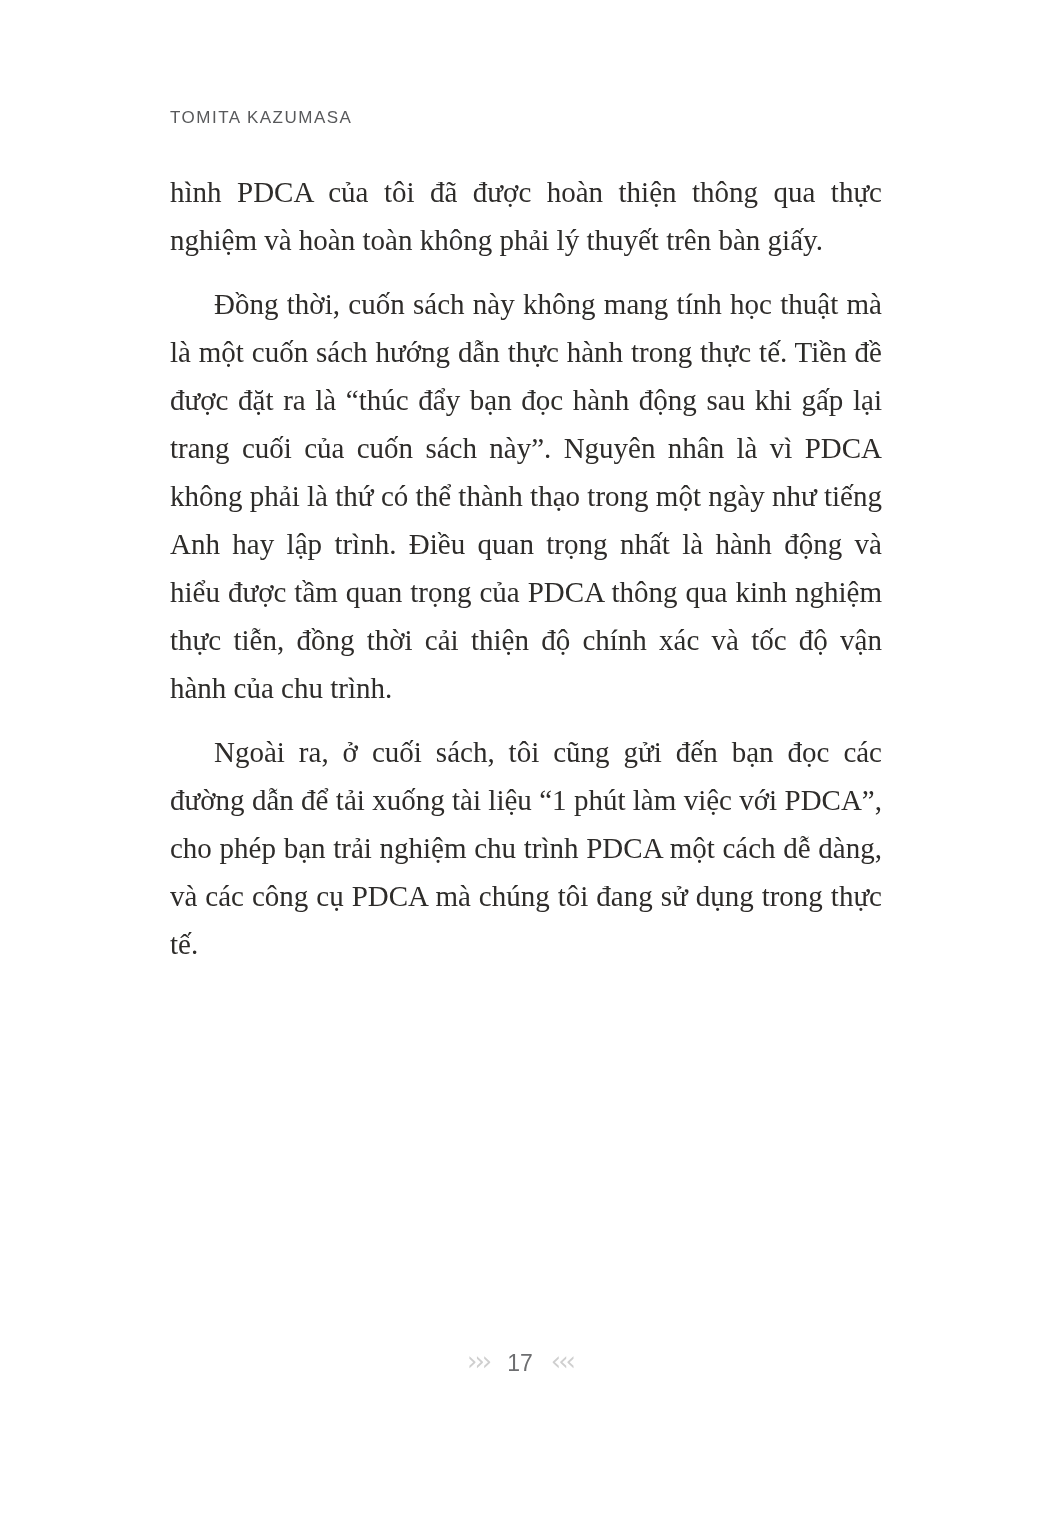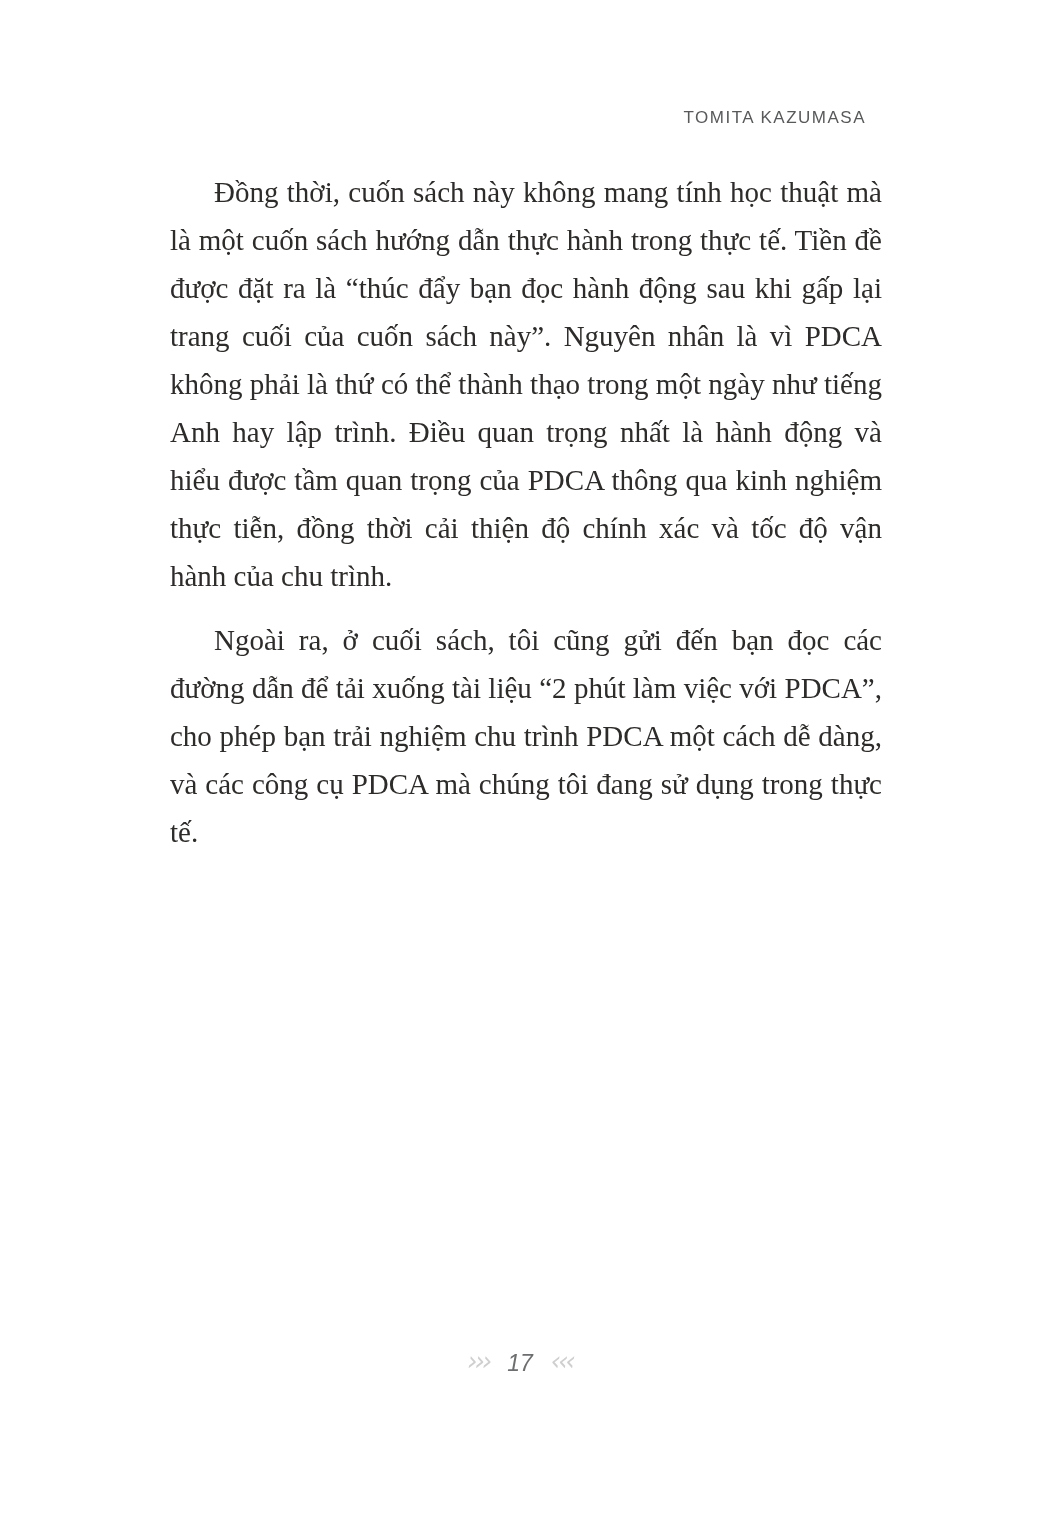--- a/index.html
+++ b/index.html
@@ -13,23 +13,22 @@
     height: 1528px;
     background: #ffffff;
     font-family: "Liberation Serif", "DejaVu Serif", serif;
     color: #2e2c2a;
     overflow: hidden;
     box-sizing: border-box;
   }
   .running-head {
     position: absolute;
     top: 108px;
-    left: 154px;
+    left: 170px;
     width: 712px;
-    text-align: right;
     font-family: "Liberation Sans", "DejaVu Sans", sans-serif;
     font-size: 17px;
     letter-spacing: 1.5px;
     color: #58595b;
     font-weight: 400;
   }
   .content {
     position: absolute;
     top: 168px;
     left: 170px;
@@ -45,21 +44,20 @@
   .content p.no-indent {
     text-indent: 0;
   }
   .footer {
     position: absolute;
     top: 1348px;
     left: 0;
     width: 1040px;
     text-align: center;
     white-space: nowrap;
-    font-style: italic;
   }
   .footer .ornament {
     font-family: "DejaVu Sans", sans-serif;
     font-size: 26px;
     color: #cfcfcf;
     letter-spacing: -3px;
     vertical-align: middle;
     position: relative;
     top: -2px;
   }
@@ -73,22 +71,23 @@
   }
 </style>
 </head>
 <body>
 
 <div class="page">
 
   <div class="running-head">TOMITA KAZUMASA</div>
 
   <div class="content">
+    <p class="no-indent">hình PDCA của tôi đã được hoàn thiện thông qua thực nghiệm và hoàn toàn không phải lý thuyết trên bàn giấy.</p>
     <p>Đồng thời, cuốn sách này không mang tính học thuật mà là một cuốn sách hướng dẫn thực hành trong thực tế. Tiền đề được đặt ra là “thúc đẩy bạn đọc hành động sau khi gấp lại trang cuối của cuốn sách này”. Nguyên nhân là vì PDCA không phải là thứ có thể thành thạo trong một ngày như tiếng Anh hay lập trình. Điều quan trọng nhất là hành động và hiểu được tầm quan trọng của PDCA thông qua kinh nghiệm thực tiễn, đồng thời cải thiện độ chính xác và tốc độ vận hành của chu trình.</p>
-    <p>Ngoài ra, ở cuối sách, tôi cũng gửi đến bạn đọc các đường dẫn để tải xuống tài liệu “2 phút làm việc với PDCA”, cho phép bạn trải nghiệm chu trình PDCA một cách dễ dàng, và các công cụ PDCA mà chúng tôi đang sử dụng trong thực tế.</p>
+    <p>Ngoài ra, ở cuối sách, tôi cũng gửi đến bạn đọc các đường dẫn để tải xuống tài liệu “1 phút làm việc với PDCA”, cho phép bạn trải nghiệm chu trình PDCA một cách dễ dàng, và các công cụ PDCA mà chúng tôi đang sử dụng trong thực tế.</p>
   </div>
 
   <div class="footer">
     <span class="ornament">›››</span>
     <span class="page-number">17</span>
     <span class="ornament">‹‹‹</span>
   </div>
 
 </div>
 

